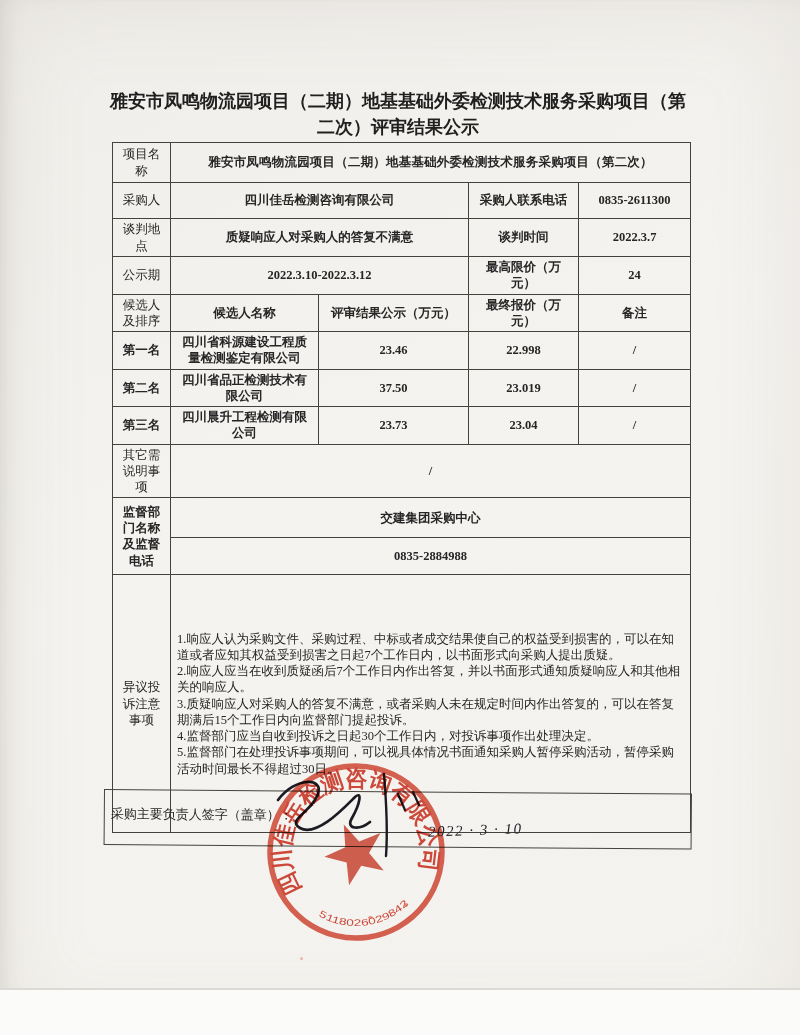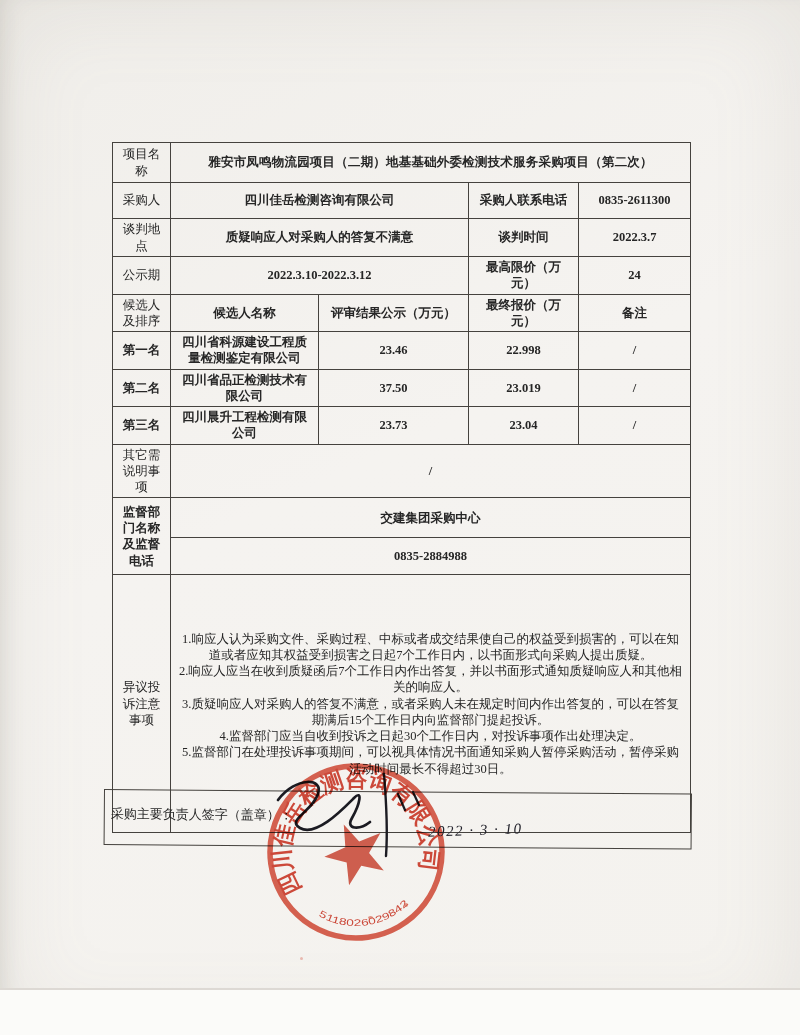--- a/index.html
+++ b/index.html
@@ -25,21 +25,21 @@
     border:1.5px solid #45423e; padding:2px 6px; font-size:12.5px;
     line-height:1.3; vertical-align:middle; color:#262626; overflow:hidden;
   }
   .lab { text-align:center; padding-left:5px; padding-right:2px; }
   .cen { text-align:center;font-weight:bold; }
   .r1 td{height:40px;} .r2 td{height:36px;margin-top:26px;} .r3 td{height:38px;} .r4 td{height:29px;}
   .r5 td{height:29px;} .r6 td{height:36px;} .r7 td{height:35px;} .r8 td{height:33px;}
   .r9 td{height:36px;} .r10 td{height:40px;} .r11 td{height:37px;} .r12 td{height:258px;}
   .projval { font-size:12.6px; letter-spacing:.2px; }
   .cname { font-size:12.4px; line-height:1.28; padding:2px 4px; }
-  .objection-cell { text-align:center; padding:8px 10px 8px 9px; font-size:12.6px; line-height:19px; }
+  .objection-cell { text-align:left; padding:8px 10px 8px 9px; font-size:12.6px; line-height:19px; }
   .objection-cell .obj-item { margin:0; }
   .sig-box {
     position:absolute; left:104px; top:789px; width:588px; height:56px;
     border:1.6px solid #45423e; transform:rotate(.45deg); transform-origin:0 0;
   }
   .sig-label { position:absolute; left:6px; top:15px; font-size:13px; color:#262626; }
   .sig-scribble { position:absolute; left:266px; top:768px; }
   .stamp-svg {
     position:absolute; left:261px; top:757px; width:190px; height:190px;
     transform:rotate(-8deg); opacity:.88; mix-blend-mode:multiply;
@@ -52,20 +52,21 @@
   .ink-speck { position:absolute; background:#d4513c; border-radius:50%; opacity:.6; }
   .speck1 { left:368px; top:916px; width:5px; height:3px; }
   .speck2 { left:404px; top:903px; width:4px; height:4px; }
   .speck3 { left:300px; top:957px; width:3px; height:3px; opacity:.35; }
 </style>
 </head>
 <body>
 
 <div class="page">
 
+  <div class="doc-title">雅安市凤鸣物流园项目（二期）地基基础外委检测技术服务采购项目（第二次）评审结果公示</div>
 
   <table class="doc-table">
     <colgroup>
       <col style="width:58px">
         <col style="width:148px">
         <col style="width:150px">
       <col style="width:110px">
         <col style="width:112px">
     </colgroup>
     <tbody>

